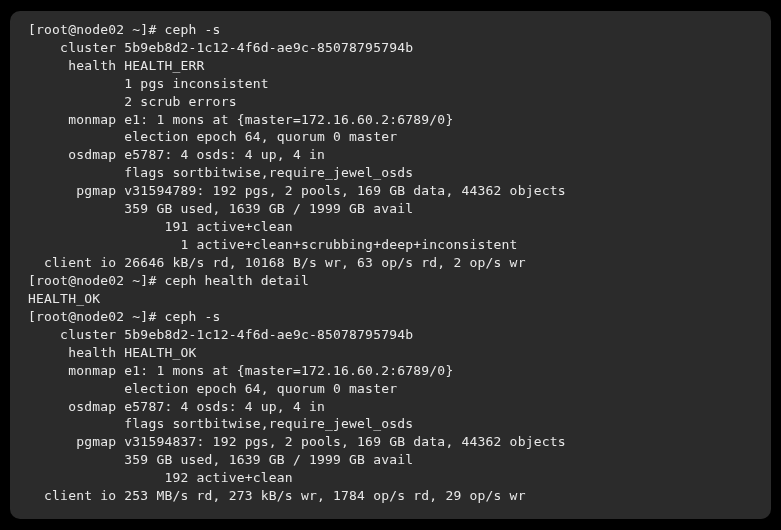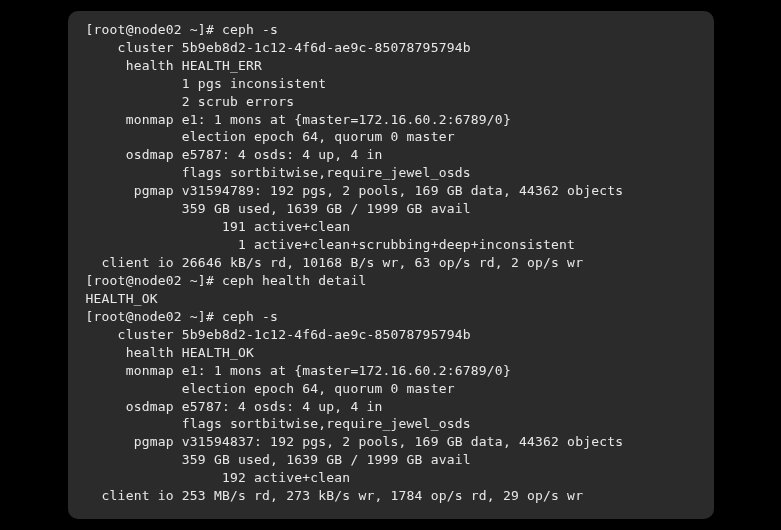--- a/index.html
+++ b/index.html
@@ -9,21 +9,21 @@
     }
     body {
       background: #000;
       display: flex;
       align-items: center;
       justify-content: center;
       min-height: 530px;
       padding: 10px;
     }
     .terminal-window {
-      width: 646px;
+      width: 761px;
       background: #2b2b2b;
       border-radius: 10px;
       box-shadow: 0 8px 24px rgba(0,0,0,0.5);
       overflow: hidden;
     }
     .terminal-content {
       padding: 10px 18px 14px 18px;
       font-family: "Menlo", "Monaco", "Consolas", monospace;
       font-size: 13px;
       line-height: 1.38;

